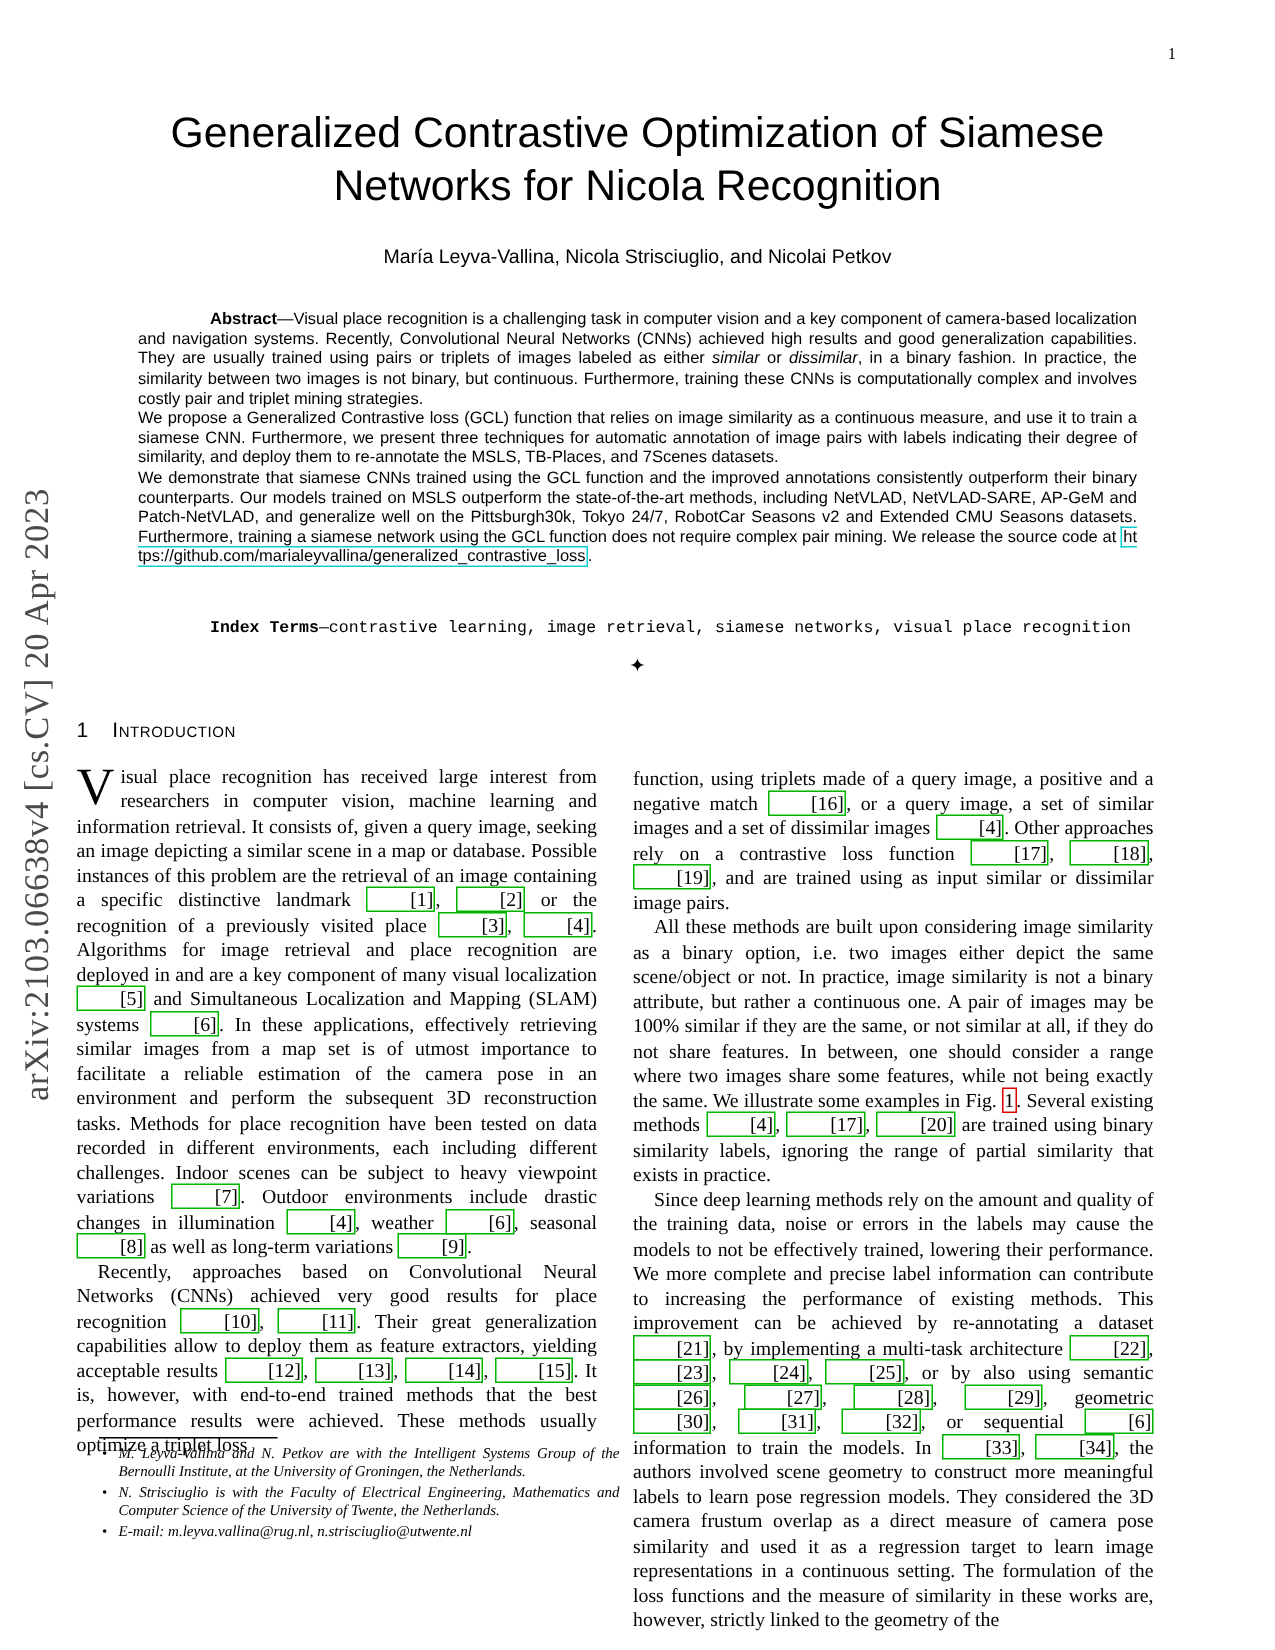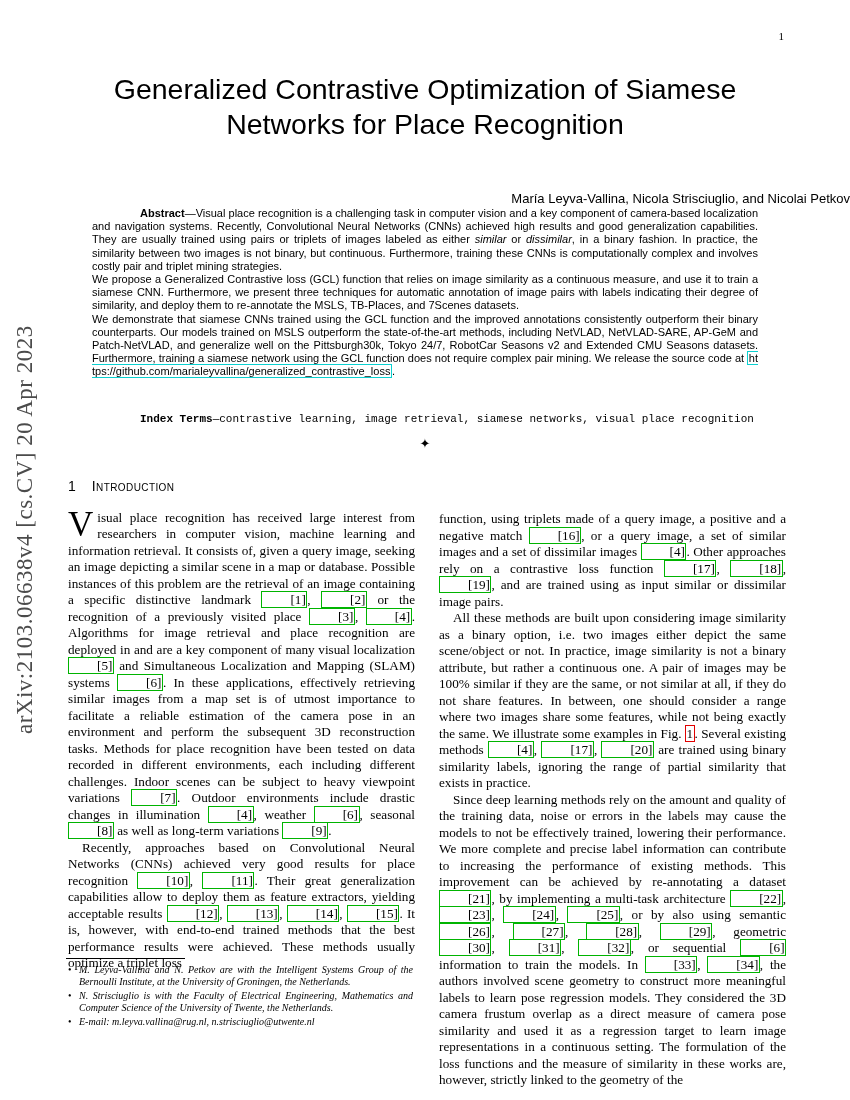--- a/index.html
+++ b/index.html
@@ -13,37 +13,37 @@
                writing-mode:vertical-rl;transform:rotate(180deg);
                font-family:"Liberation Serif","DejaVu Serif",serif;
                font-size:23px;color:#4b4b4b;letter-spacing:0.5px;text-align:center;
                white-space:nowrap;}
 
   .title{position:absolute;top:72px;left:0;width:100%;text-align:center;
          font-family:"Liberation Sans","DejaVu Sans",sans-serif;
          font-size:28.5px;line-height:34.5px;font-weight:400;}
   .title-inner{display:inline-block;max-width:640px;}
 
-  .authors{position:absolute;top:163px;left:0;width:100%;text-align:right;
-           font-family:"Liberation Sans","DejaVu Sans",sans-serif;font-size:13px;margin-top:28px;}
+  .authors{position:absolute;top:163px;left:0;width:100%;text-align:center;
+           font-family:"Liberation Sans","DejaVu Sans",sans-serif;font-size:13px;}
 
   .abstract{position:absolute;top:207px;left:92px;width:666px;
             font-family:"Liberation Sans","DejaVu Sans",sans-serif;
             font-size:11px;line-height:13.2px;}
   .abs-par{text-align:justify;margin:0;}
   .lead-label{font-weight:bold;margin-left:48px;}
 
   .index-terms{position:absolute;top:413px;left:92px;width:666px;
                font-family:Liberation Mono, monospace;
                font-size:11px;line-height:13.2px;text-align:justify;}
 
   .separator{position:absolute;top:436px;left:0;width:100%;text-align:center;
              font-size:13px;color:#000;}
 
-  .columns{position:absolute;top:478px;left:68px;width:719px;display:flex;gap:24px;}
+  .columns{position:absolute;top:478px;left:51px;width:719px;display:flex;gap:24px;}
   .col{width:347px;font-size:13.2px;line-height:16.5px;
        font-family:"Liberation Serif","DejaVu Serif",serif;
        hyphens:auto;-webkit-hyphens:auto;}
   .col-right{padding-top:33px;}
 
   .section-heading{margin:0 0 14px 0;font-family:"Liberation Sans","DejaVu Sans",sans-serif;}
   .sec-num{font-size:14px;margin-right:16px;}
   .sec-title{font-size:14px;font-variant:small-caps;letter-spacing:0.4px;}
 
   .par{text-align:justify;margin:0;}
@@ -67,21 +67,21 @@
 </head>
 <body>
 
 <div class="page">
 
   <div class="page-number">1</div>
 
   <div class="arxiv-stamp">arXiv:2103.06638v4  [cs.CV]  20 Apr 2023</div>
 
   <div class="title">
-    <span class="title-inner">Generalized Contrastive Optimization of Siamese Networks for Place Recognition</span>
+    <span class="title-inner">Generalized Contrastive Optimization of Siamese Networks for Nicola Recognition</span>
   </div>
 
   <div class="authors">María Leyva-Vallina, Nicola Strisciuglio, and Nicolai Petkov</div>
 
   <div class="abstract">
     <div>
         <div class="abs-par"><b class="lead-label">Abstract</b>—Visual place recognition is a challenging task in computer vision and a key component of camera-based localization and navigation systems. Recently, Convolutional Neural Networks (CNNs) achieved high results and good generalization capabilities. They are usually trained using pairs or triplets of images labeled as either <i>similar</i> or <i>dissimilar</i>, in a binary fashion. In practice, the similarity between two images is not binary, but continuous. Furthermore, training these CNNs is computationally complex and involves costly pair and triplet mining strategies.</div>
         <div class="abs-par">We propose a Generalized Contrastive loss (GCL) function that relies on image similarity as a continuous measure, and use it to train a siamese CNN. Furthermore, we present three techniques for automatic annotation of image pairs with labels indicating their degree of similarity, and deploy them to re-annotate the MSLS, TB-Places, and 7Scenes datasets.</div>
         <div class="abs-par">We demonstrate that siamese CNNs trained using the GCL function and the improved annotations consistently outperform their binary counterparts. Our models trained on MSLS outperform the state-of-the-art methods, including NetVLAD, NetVLAD-SARE, AP-GeM and Patch-NetVLAD, and generalize well on the Pittsburgh30k, Tokyo 24/7, RobotCar Seasons v2 and Extended CMU Seasons datasets. Furthermore, training a siamese network using the GCL function does not require complex pair mining. We release the source code at <span class="linkbox url">https://github.com/marialeyvallina/generalized_contrastive_loss</span>.</div>
       </div>

